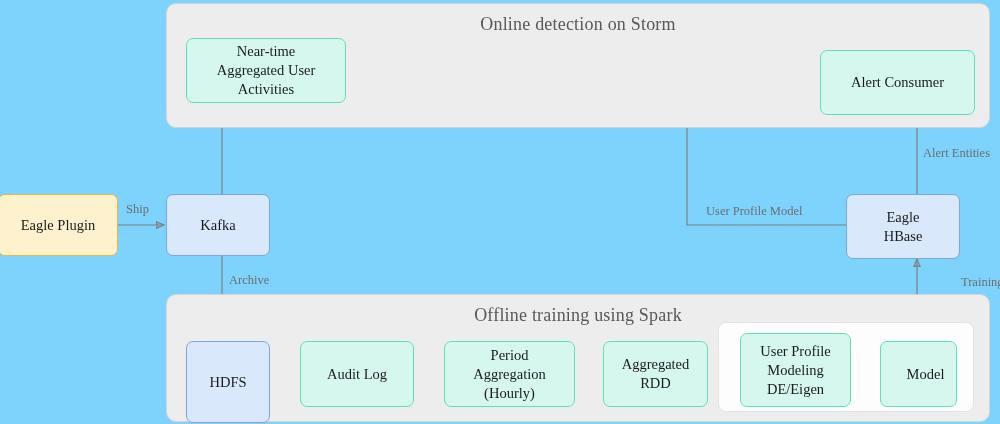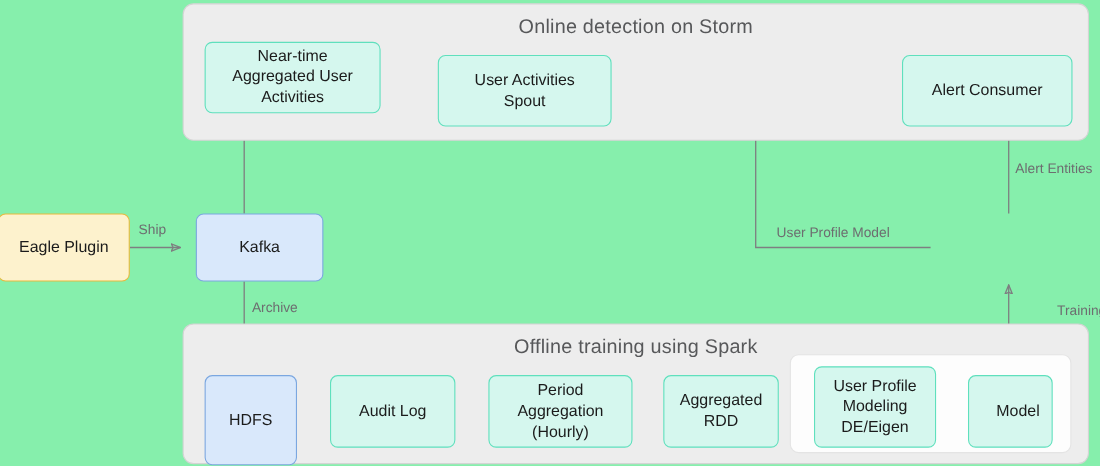--- a/index.html
+++ b/index.html
@@ -4,22 +4,22 @@
 <style>
   html, body {
     margin: 0;
     padding: 0;
     background: #000000;
   }
   #canvas {
     position: relative;
     width: 1000px;
     height: 424px;
-    background: #86efac;
-    font-family: Liberation Sans, sans-serif;
+    background: #7dd3fc;
+    font-family: Liberation Serif, serif;
     overflow: hidden;
   }
 
   
   .panel {
     position: absolute;
     background: #ededed;
     border: 1px solid #d4d4d4;
     border-radius: 10px;
     box-sizing: border-box;
@@ -128,33 +128,33 @@
   </svg>
 
   <div class="panel" style="left:166px; top:3px; width:824px; height:125px;"></div>
   <div class="panel-title" style="left:166px; width:824px; top:14px;">Online detection on Storm</div>
 
   <div class="node teal" style="left:186px; top:38px; width:160px; height:65px;">
     <span>Near-time
 Aggregated User
 Activities</span>
   </div>
-  <div class="node teal" style="left:398px; top:50px; width:158px; height:65px;">
-    <span>User Activities
-Spout</span>
-  </div>
   <div class="node teal" style="left:820px; top:50px; width:155px; height:65px;">
     <span>Alert Consumer</span>
   </div>
 
   <div class="node yellow" style="left:-2px; top:194px; width:120px; height:62px;">
     <span>Eagle Plugin</span>
   </div>
-  <div class="node blue" style="left:166px; top:194px; width:116px; height:62px;margin-left:12px;">
+  <div class="node blue" style="left:166px; top:194px; width:104px; height:62px;">
     <span>Kafka</span>
+  </div>
+  <div class="node blue" style="left:846px; top:194px; width:114px; height:65px;">
+    <span>Eagle
+HBase</span>
   </div>
 
   <div class="edge-label" style="left:126px; top:202px;">Ship</div>
   <div class="edge-label" style="left:229px; top:273px;">Archive</div>
   <div class="edge-label" style="left:706px; top:204px;">User Profile Model</div>
   <div class="edge-label" style="left:923px; top:146px;">Alert Entities</div>
   <div class="edge-label" style="left:925px; top:275px;margin-left:36px;">Training</div>
 
   <div class="panel" style="left:166px; top:294px; width:824px; height:128px;"></div>
   <div class="panel-title" style="left:166px; width:824px; top:305px;">Offline training using Spark</div>

